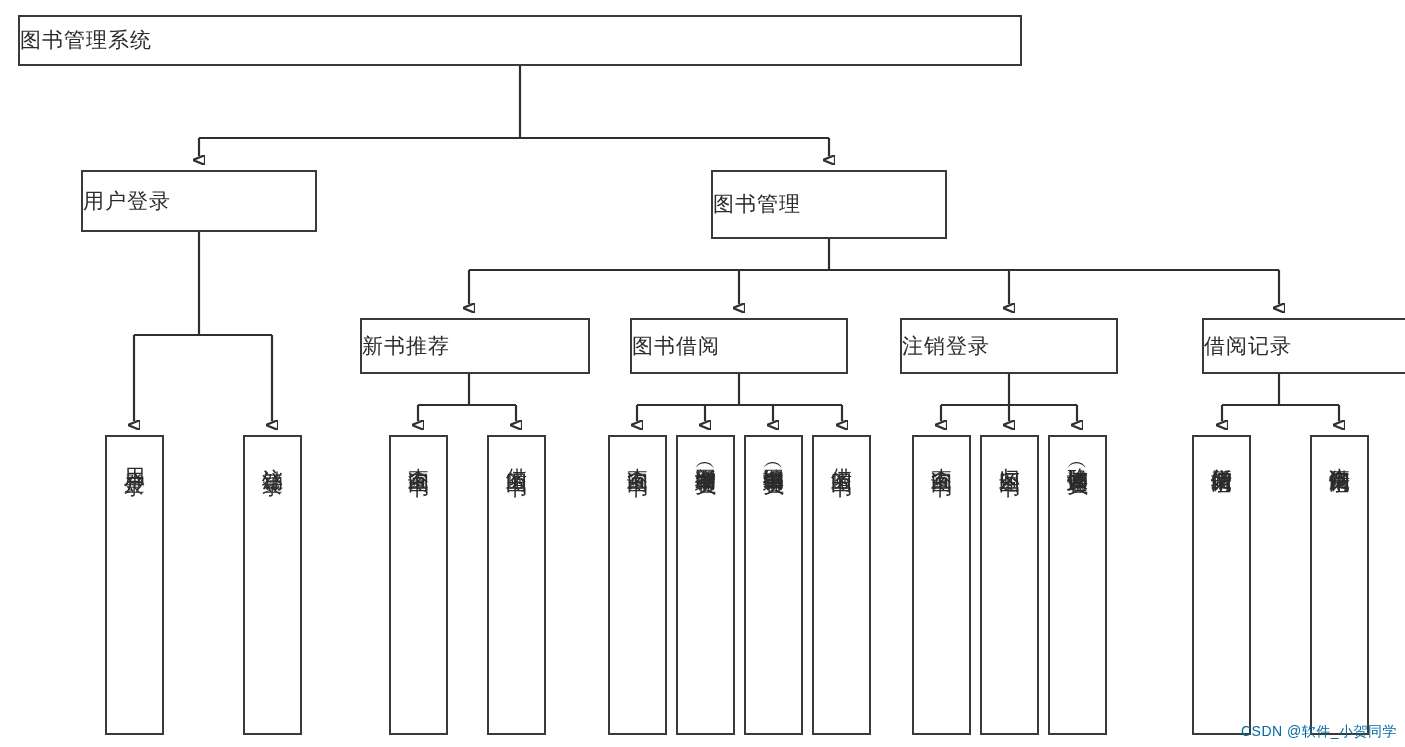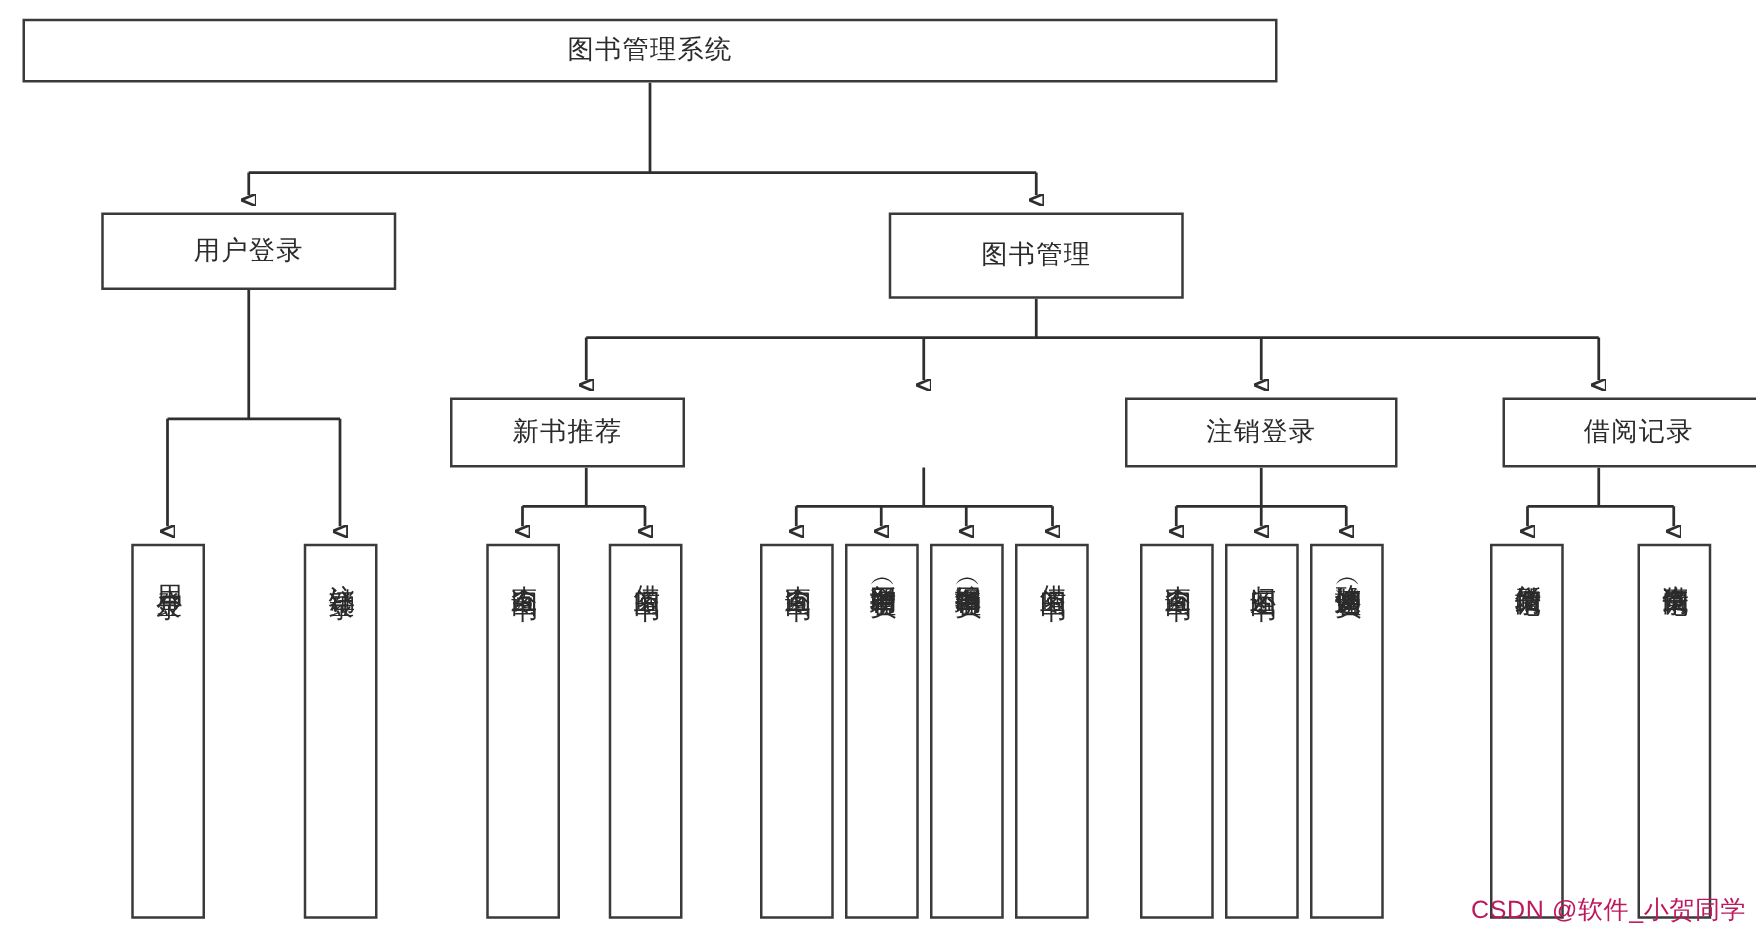--- a/index.html
+++ b/index.html
@@ -19,21 +19,21 @@
     overflow: hidden;
   }
   
   .node {
     position: absolute;
     box-sizing: border-box;
     background: #ffffff;
     border: 2px solid #3a3a3a;
     display: flex;
     align-items: center;
-    justify-content: center;
+    justify-content: flex-start;
     color: #1a1a1a;
   }
   .node .label {
     font-size: 21px;
     line-height: 1.05;
     letter-spacing: 1px;
     white-space: nowrap;
     color: #2b2b2b;
   }
   
@@ -67,22 +67,22 @@
     stroke-width: 2.2;
     fill: none;
   }
   .arrowfill { fill: #2f2f2f; stroke: none; }
 
   
   #watermark {
     position: absolute;
     right: 8px;
     bottom: 6px;
-    font-size: 20px;
-    color: #be185d;
+    font-size: 14px;
+    color: #0369a1;
     letter-spacing: 0.5px;
     white-space: nowrap;
     font-family: "Liberation Sans", "DejaVu Sans", sans-serif;
   }
 </style>
 </head>
 <body>
 
 <div id="canvas">
 
@@ -139,24 +139,27 @@
   </div>
 
   <div class="node" style="left:81px; top:170px; width:236px; height:62px;">
     <span class="label">用户登录</span>
   </div>
 
   <div class="node" style="left:711px; top:170px; width:236px; height:69px;">
     <span class="label">图书管理</span>
   </div>
 
-  <div class="node" style="left:360px; top:318px; width:188px; height:56px;">
+  <div class="node" style="left:360px; top:318px; width:230px; height:56px;">
     <span class="label">新书推荐</span>
   </div>
 
+  <div class="node" style="left:630px; top:318px; width:218px; height:56px;">
+    <span class="label">图书借阅</span>
+  </div>
 
   <div class="node" style="left:900px; top:318px; width:218px; height:56px;">
     <span class="label">注销登录</span>
   </div>
 
   <div class="node" style="left:1170px; top:318px; width:218px; height:56px;margin-left:32px;">
     <span class="label">借阅记录</span>
   </div>
 
   <div class="node vertical" style="left:105px; top:435px; width:59px; height:300px;">

